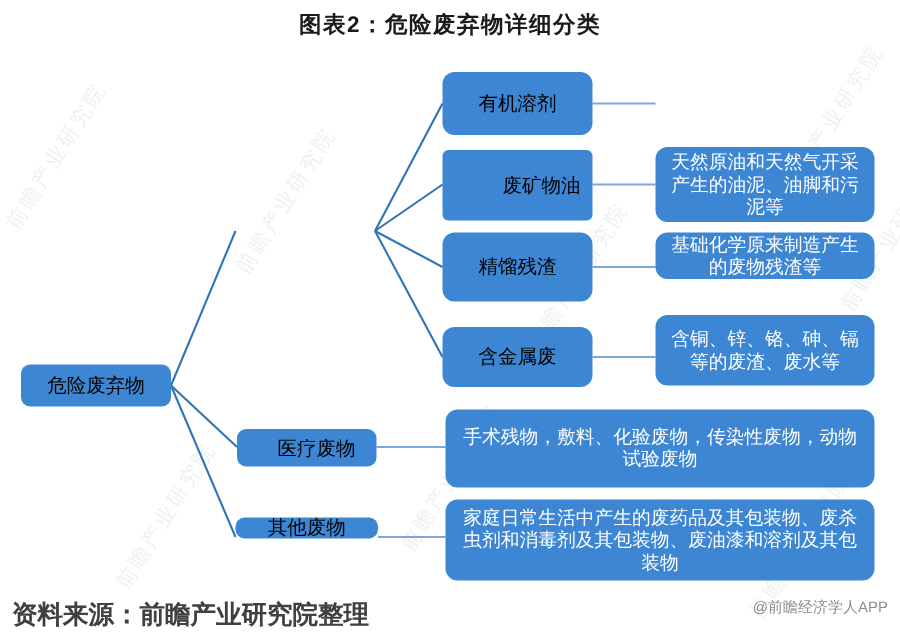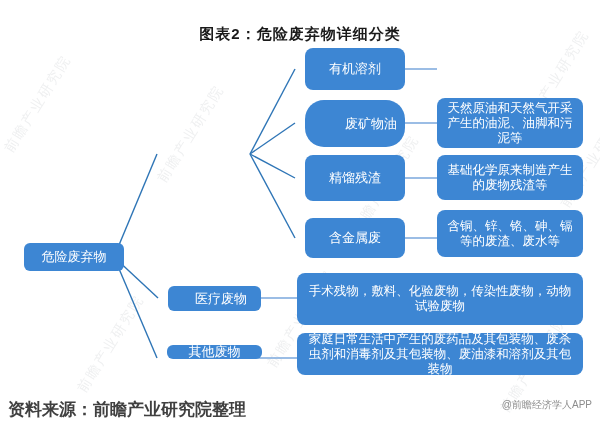--- a/index.html
+++ b/index.html
@@ -5,54 +5,54 @@
   :root{
     --node-fill:#3d86d3;
     --connector:#2e75b6;
     --connector-light:#7aa7dc;
   }
   *{margin:0;padding:0;box-sizing:border-box;}
   body{background:#ffffff;font-family:"Liberation Sans",sans-serif;}
   #screen{position:relative;width:600px;height:423px;background:#ffffff;overflow:hidden;}
 
   .chart-title{
-    position:absolute;top:25px;left:0;width:600px;text-align:center;
+    position:absolute;top:7px;left:0;width:600px;text-align:center;
     font-size:15px;font-weight:bold;color:#1a1a1a;letter-spacing:1px;
   }
 
   .node{
-    position:absolute;background:var(--node-fill);color:#ffffff;
+    position:absolute;background:var(--node-fill);color:#000000;
     display:flex;align-items:center;justify-content:center;text-align:center;
-    border-radius:6px;font-size:13px;line-height:1.2;margin-left:10px;
+    border-radius:6px;font-size:13px;line-height:1.2;
   }
   .desc{
     position:absolute;background:var(--node-fill);color:#ffffff;
     display:flex;align-items:center;justify-content:center;text-align:center;
     border-radius:8px;font-size:12.5px;line-height:15px;padding:2px 10px;
   }
   .desc.wide{padding:2px 11px;}
 
   
   .n-root      {left:14px;  top:243px; width:100px; height:28px;}
   .n-industrial{left:157px; top:141px; width:93px;  height:27px;}
   .n-medical   {left:158px; top:286px; width:93px;  height:25px;padding-left:13px;}
   .n-other     {left:157px; top:345px; width:95px;  height:14px;}
 
   .n-sub0{left:295px; top:48px;  width:100px; height:42px; border-radius:8px;}
-  .n-sub1{left:295px; top:100px; width:100px; height:47px; border-radius:19px;padding-left:32px;}
+  .n-sub1{left:295px; top:100px; width:100px; height:47px; border-radius:4px;padding-left:32px;}
   .n-sub2{left:295px; top:155px; width:100px; height:46px; border-radius:8px;}
   .n-sub3{left:295px; top:218px; width:100px; height:40px; border-radius:8px;}
 
   .d-sub0{left:437px; top:47px;  width:146px; height:42px;}
   .d-sub1{left:437px; top:98px;  width:146px; height:50px;}
-  .d-sub2{left:437px; top:155px; width:146px; height:45px;}
+  .d-sub2{left:437px; top:155px; width:146px; height:31px;}
   .d-sub3{left:437px; top:210px; width:146px; height:47px;text-align:center;}
 
   .d-medical{left:297px; top:273px; width:286px; height:52px;}
-  .d-other  {left:297px; top:333px; width:286px; height:42px;}
+  .d-other  {left:297px; top:333px; width:286px; height:54px;}
 
   svg.connectors{position:absolute;left:0;top:0;width:600px;height:423px;}
   svg.connectors line{stroke:var(--connector);stroke-width:1.4;}
   svg.connectors line.h-line{stroke:var(--connector-light);}
 
   .footer-source{
     position:absolute;left:8px;top:398px;font-size:17px;font-weight:bold;color:#404040;
   }
   .footer-credit{
     position:absolute;right:8px;top:398px;font-size:10px;color:#8c8c8c;

